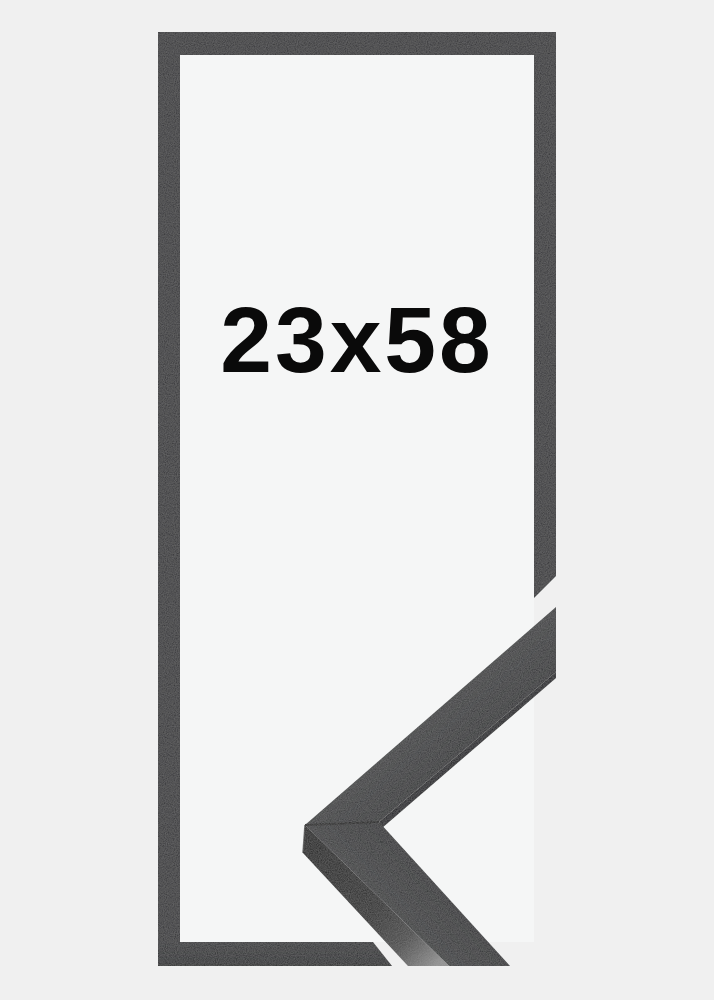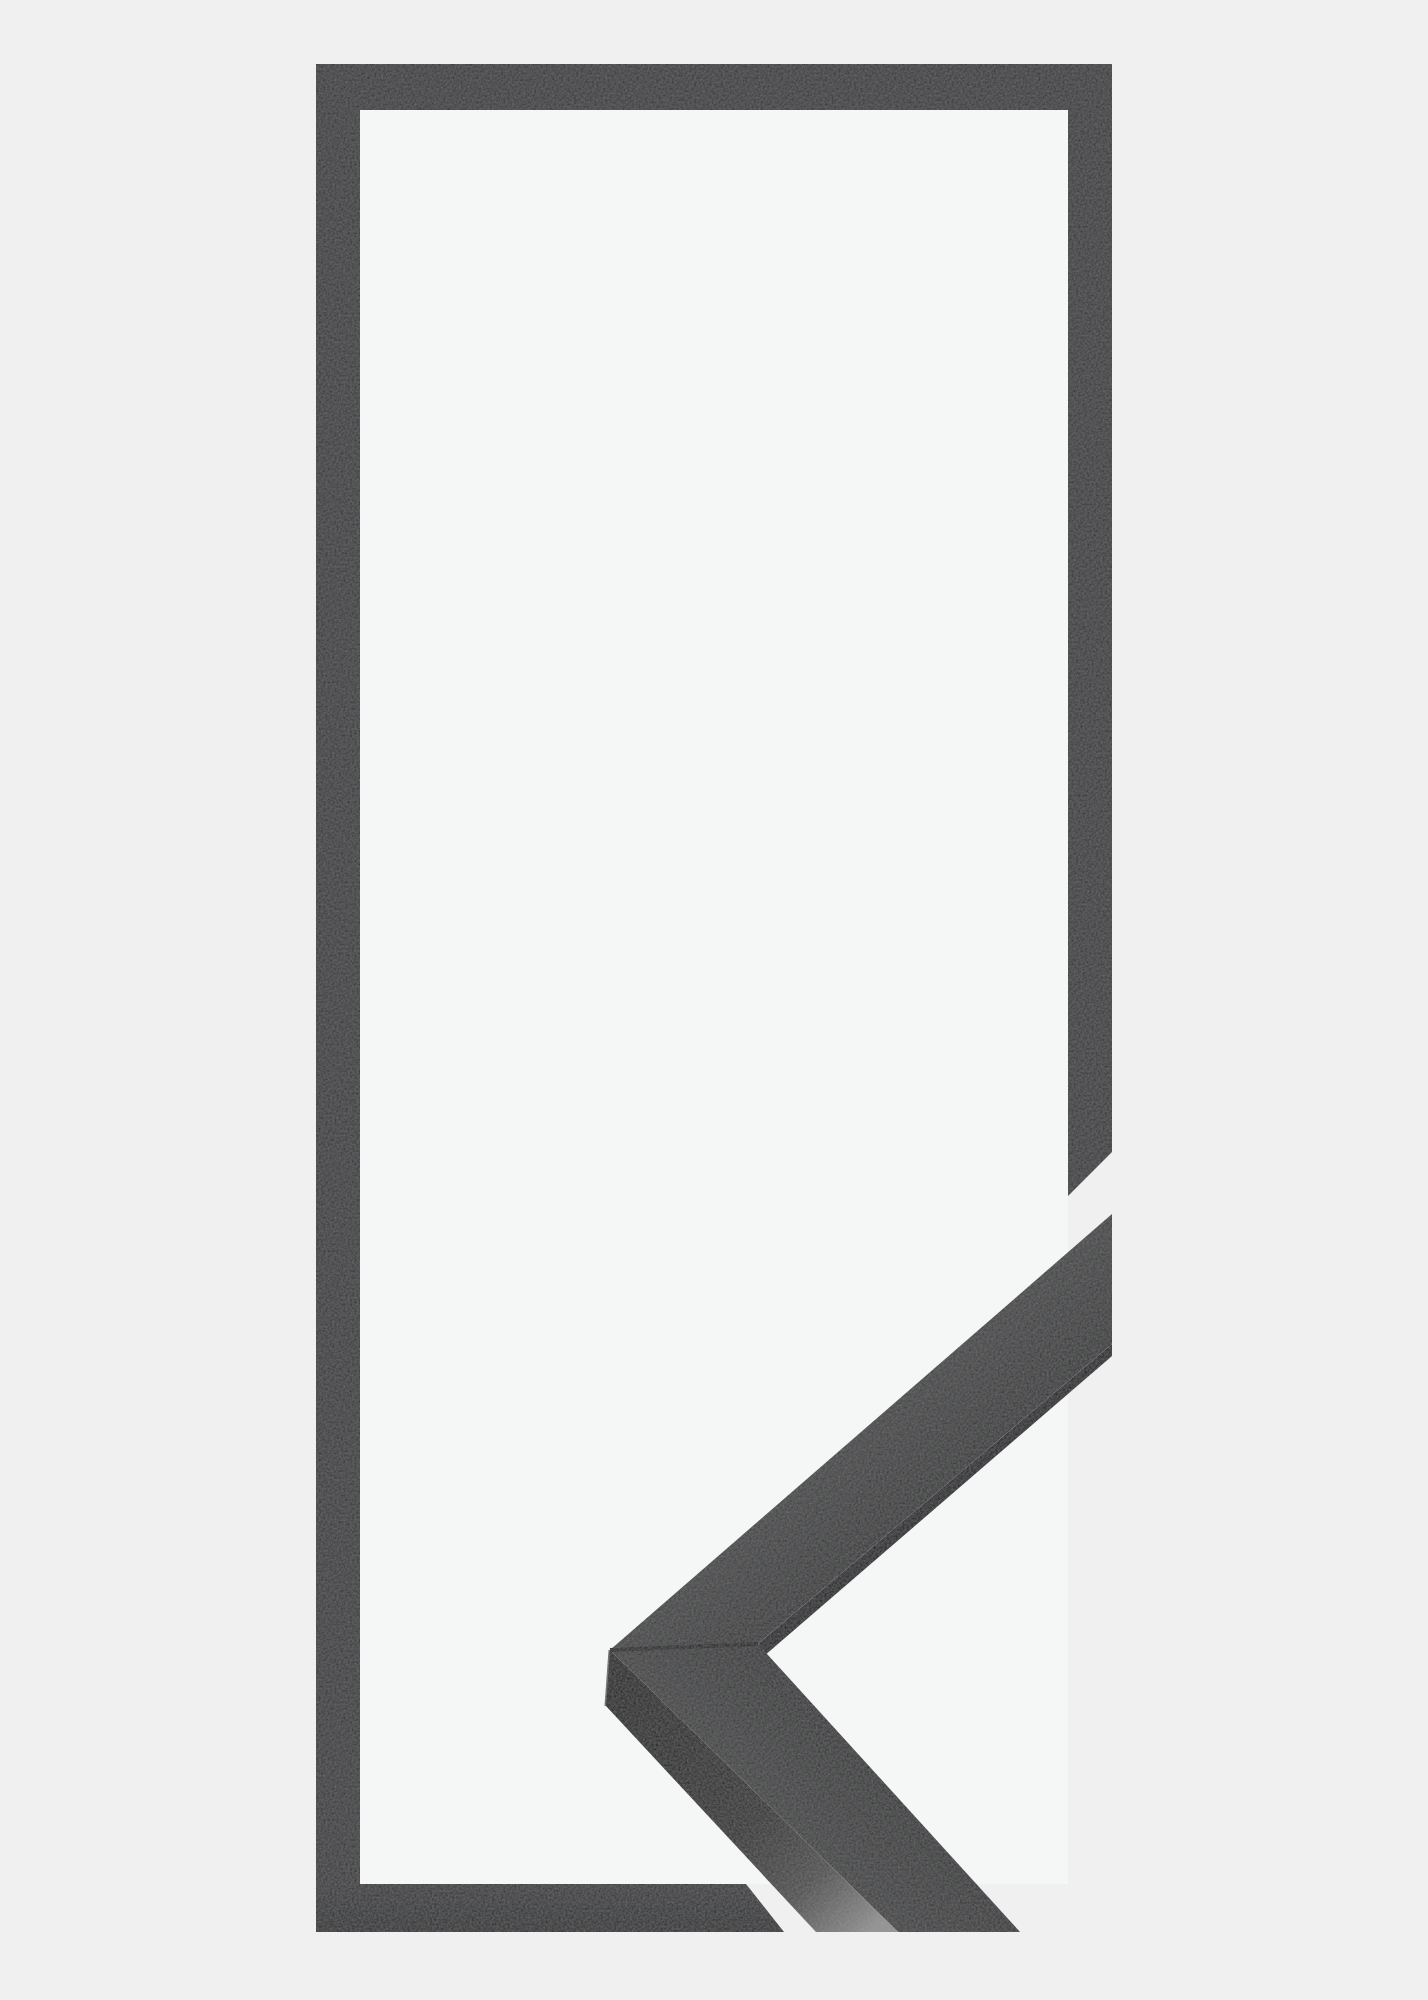--- a/index.html
+++ b/index.html
@@ -84,14 +84,15 @@
     <g filter="url(#grain)">
       <polygon points="305,825 556,607 556,672 379,822" fill="url(#gradUpperArm)"></polygon>
       <polygon points="556,672 556,678 382,828 379,822" fill="#1e1f20"></polygon>
       <polygon points="305,825 379,822 510,966 449,966" fill="url(#gradLowerArm)"></polygon>
       <polygon points="305,825 449,966 408,966 303,853" fill="url(#gradSideFace)"></polygon>
       <line x1="305" y1="825" x2="379" y2="822" stroke-width="2" stroke="#1a1a1a"></line>
       <line x1="305" y1="825" x2="303" y2="853" stroke-width="1.5" opacity="0.7" stroke="#1a1a1a"></line>
     </g>
   </svg>
 
+  <div class="size-label">23x58</div>
 
 </div>
 
 </body></html>

